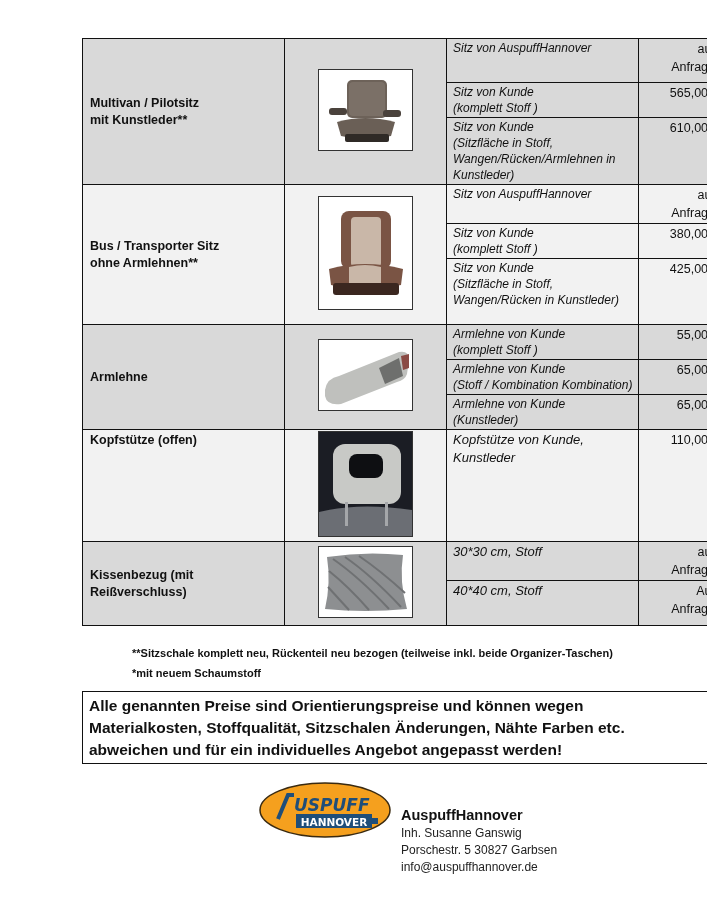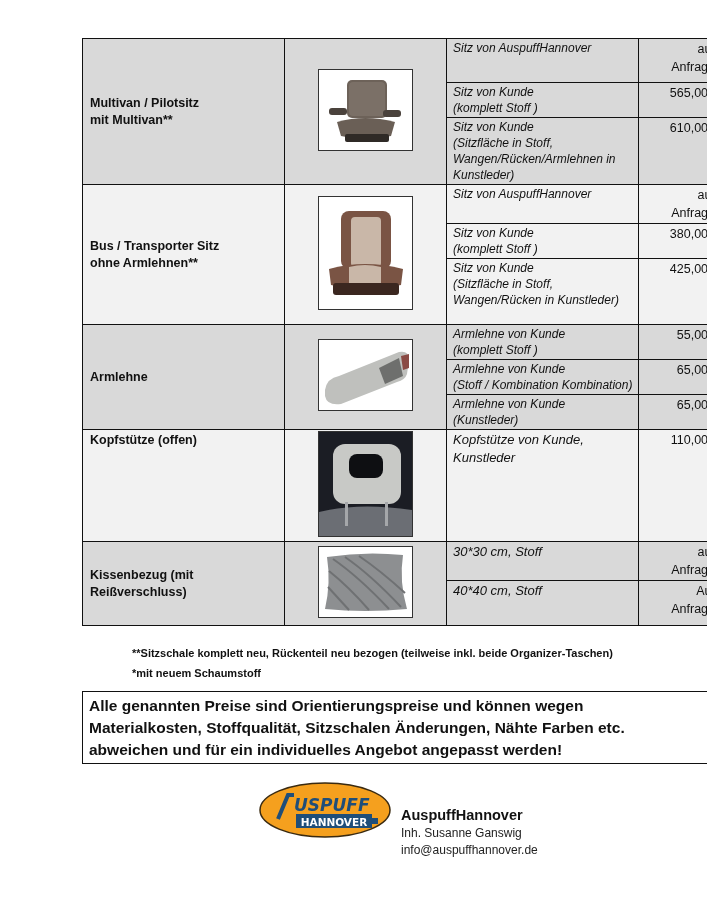--- a/index.html
+++ b/index.html
@@ -41,21 +41,21 @@
         <col class="c1">
         <col class="c2">
         <col class="c3">
         <col class="c4">
       </colgroup>
     <tbody>
 
       <tr class="shade-dark" style="height:44px">
         <td class="title-cell" rowspan="3">
           <span>Multivan / Pilotsitz</span><br>
-          <span>mit Multivan**</span>
+          <span>mit Kunstleder**</span>
         </td>
         <td class="img-cell" rowspan="3">
           <div class="img-frame" style="height:80px">
             <svg width="93" height="80" viewBox="0 0 93 80">
               <rect x="28" y="10" width="40" height="38" rx="5" fill="#6d6259"></rect>
               <rect x="30" y="12" width="36" height="34" rx="4" fill="#7b7067"></rect>
               <rect x="10" y="38" width="18" height="7" rx="3" fill="#4a423c"></rect>
               <rect x="64" y="40" width="18" height="7" rx="3" fill="#4a423c"></rect>
               <path d="M18 52 Q46 44 76 52 L72 66 Q46 72 22 66 Z" fill="#6a5f56"></path>
               <rect x="26" y="64" width="44" height="8" rx="2" fill="#2f2a26"></rect>
@@ -257,16 +257,17 @@
       <text x="36" y="30" font-family="'DejaVu Sans', sans-serif" font-weight="bold" font-style="italic" font-size="17" fill="#1f4e79">USPUFF</text>
       <rect x="38" y="33" width="76" height="14" fill="#1f4e79"></rect>
       <path d="M114 37 L120 37 L120 43 L114 43 Z" fill="#1f4e79"></path>
       <text x="76" y="44.5" text-anchor="middle" font-family="'DejaVu Sans', sans-serif" font-weight="bold" font-size="10.5" fill="#ffffff">HANNOVER</text>
     </svg>
   </div>
 
   <div class="company">
     <div class="name">AuspuffHannover</div>
     <div>Inh. Susanne Ganswig</div>
+    <div>Porschestr. 5 30827 Garbsen</div>
     <div>info@auspuffhannover.de</div>
   </div>
 
 </div>
 
 </body></html>

